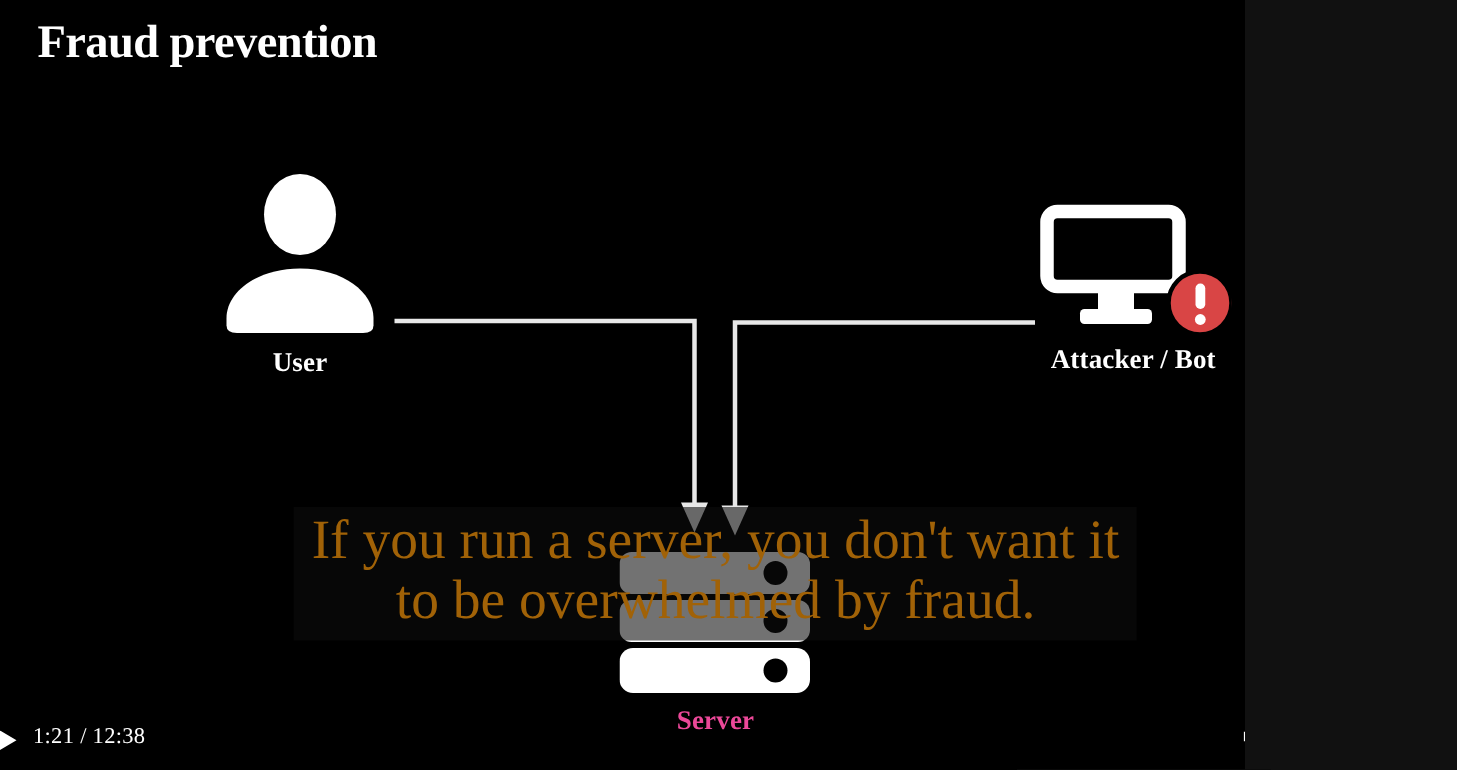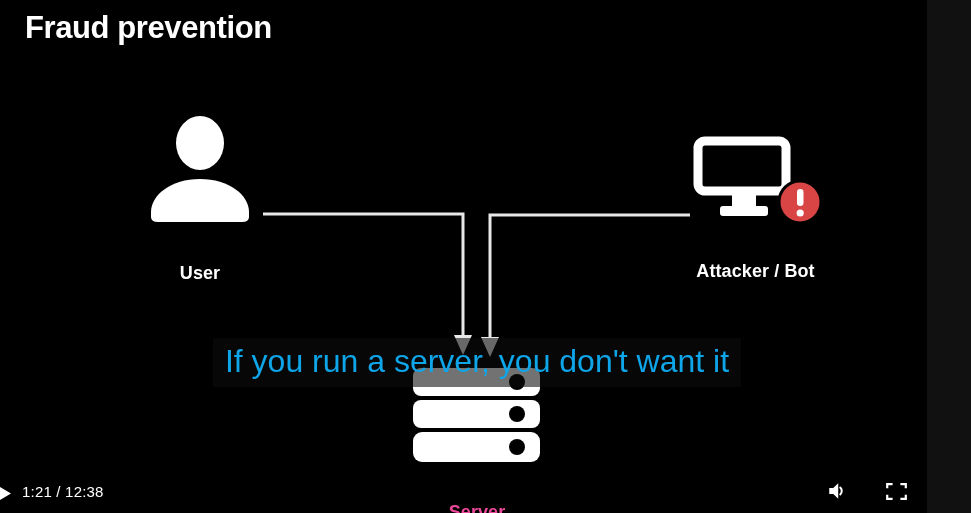--- a/index.html
+++ b/index.html
@@ -1,41 +1,41 @@
 <!DOCTYPE html>
 <html><head>
 <meta charset="utf-8">
 <style>
   html,body{margin:0;padding:0;background:#111;}
   .stage{
-    position:relative;width:927px;height:513px;background:#000;
-    overflow:hidden;font-family:Liberation Sans, sans-serif;
+    position:relative;width:830px;height:513px;background:#000;
+    overflow:hidden;font-family:Liberation Serif, serif;
     -webkit-font-smoothing:antialiased;
   }
   .slide-title{
     position:absolute;left:25px;top:10px;
     color:#fff;font-size:31px;font-weight:700;letter-spacing:-0.4px;
   }
   
   .icon-abs{position:absolute;display:block;}
   .node-label{
     position:absolute;text-align:center;color:#fff;
-    font-size:18px;font-weight:600;letter-spacing:0.1px;margin-top:32px;
+    font-size:18px;font-weight:600;letter-spacing:0.1px;
   }
   .label-user{left:144px;top:231px;width:112px;}
   .label-attacker{left:673px;top:229px;width:165px;}
   .label-server{left:413px;top:470px;width:128px;color:#ec4899;}
   
   .connectors{position:absolute;left:0;top:0;z-index:1;}
   
   .server-icon{left:413px;top:368px;z-index:1;}
   .caption{
     position:absolute;left:477px;top:338px;transform:translateX(-50%);
     z-index:2;text-align:center;white-space:nowrap;
-    color:#0ea5e9;font-size:32px;font-weight:300;line-height:40px;
+    color:#a16207;font-size:37px;font-weight:300;line-height:40px;
     background:rgba(12,12,12,0.58);padding:3px 12px 6px;
   }
   
   .ctrl{position:absolute;cursor:pointer;}
   .time-display{
     position:absolute;left:22px;top:483px;color:#fff;
     font-size:15px;font-weight:500;letter-spacing:0.2px;cursor:default;
   }
 </style>
 </head>
@@ -73,20 +73,21 @@
     <rect x="0" y="32" width="127" height="28" rx="8" fill="#fff"></rect>
     <rect x="0" y="64" width="127" height="30" rx="9" fill="#fff"></rect>
     <circle cx="104" cy="14" r="8" fill="#000"></circle>
     <circle cx="104" cy="46" r="8" fill="#000"></circle>
     <circle cx="104" cy="79" r="8" fill="#000"></circle>
   </svg>
   <div class="node-label label-server">Server</div>
 
   <div class="caption">
     <div>If you run a server, you don't want it</div>
+    <div>to be overwhelmed by fraud.</div>
   </div>
 
   <svg class="ctrl" style="left:0;top:487px;" width="12" height="13" viewBox="0 0 12 13">
     <polygon points="0,0 11,6.5 0,13" fill="#fff"></polygon>
   </svg>
 
   <div class="time-display">1:21 / 12:38</div>
 
   <svg class="ctrl" style="left:826px;top:480px;" width="23" height="22" viewBox="0 0 24 24">
     <path d="M3 8.6 v6.8 h4.4 l5.4 5 V3.6 l-5.4 5 Z" fill="#fff"></path>

